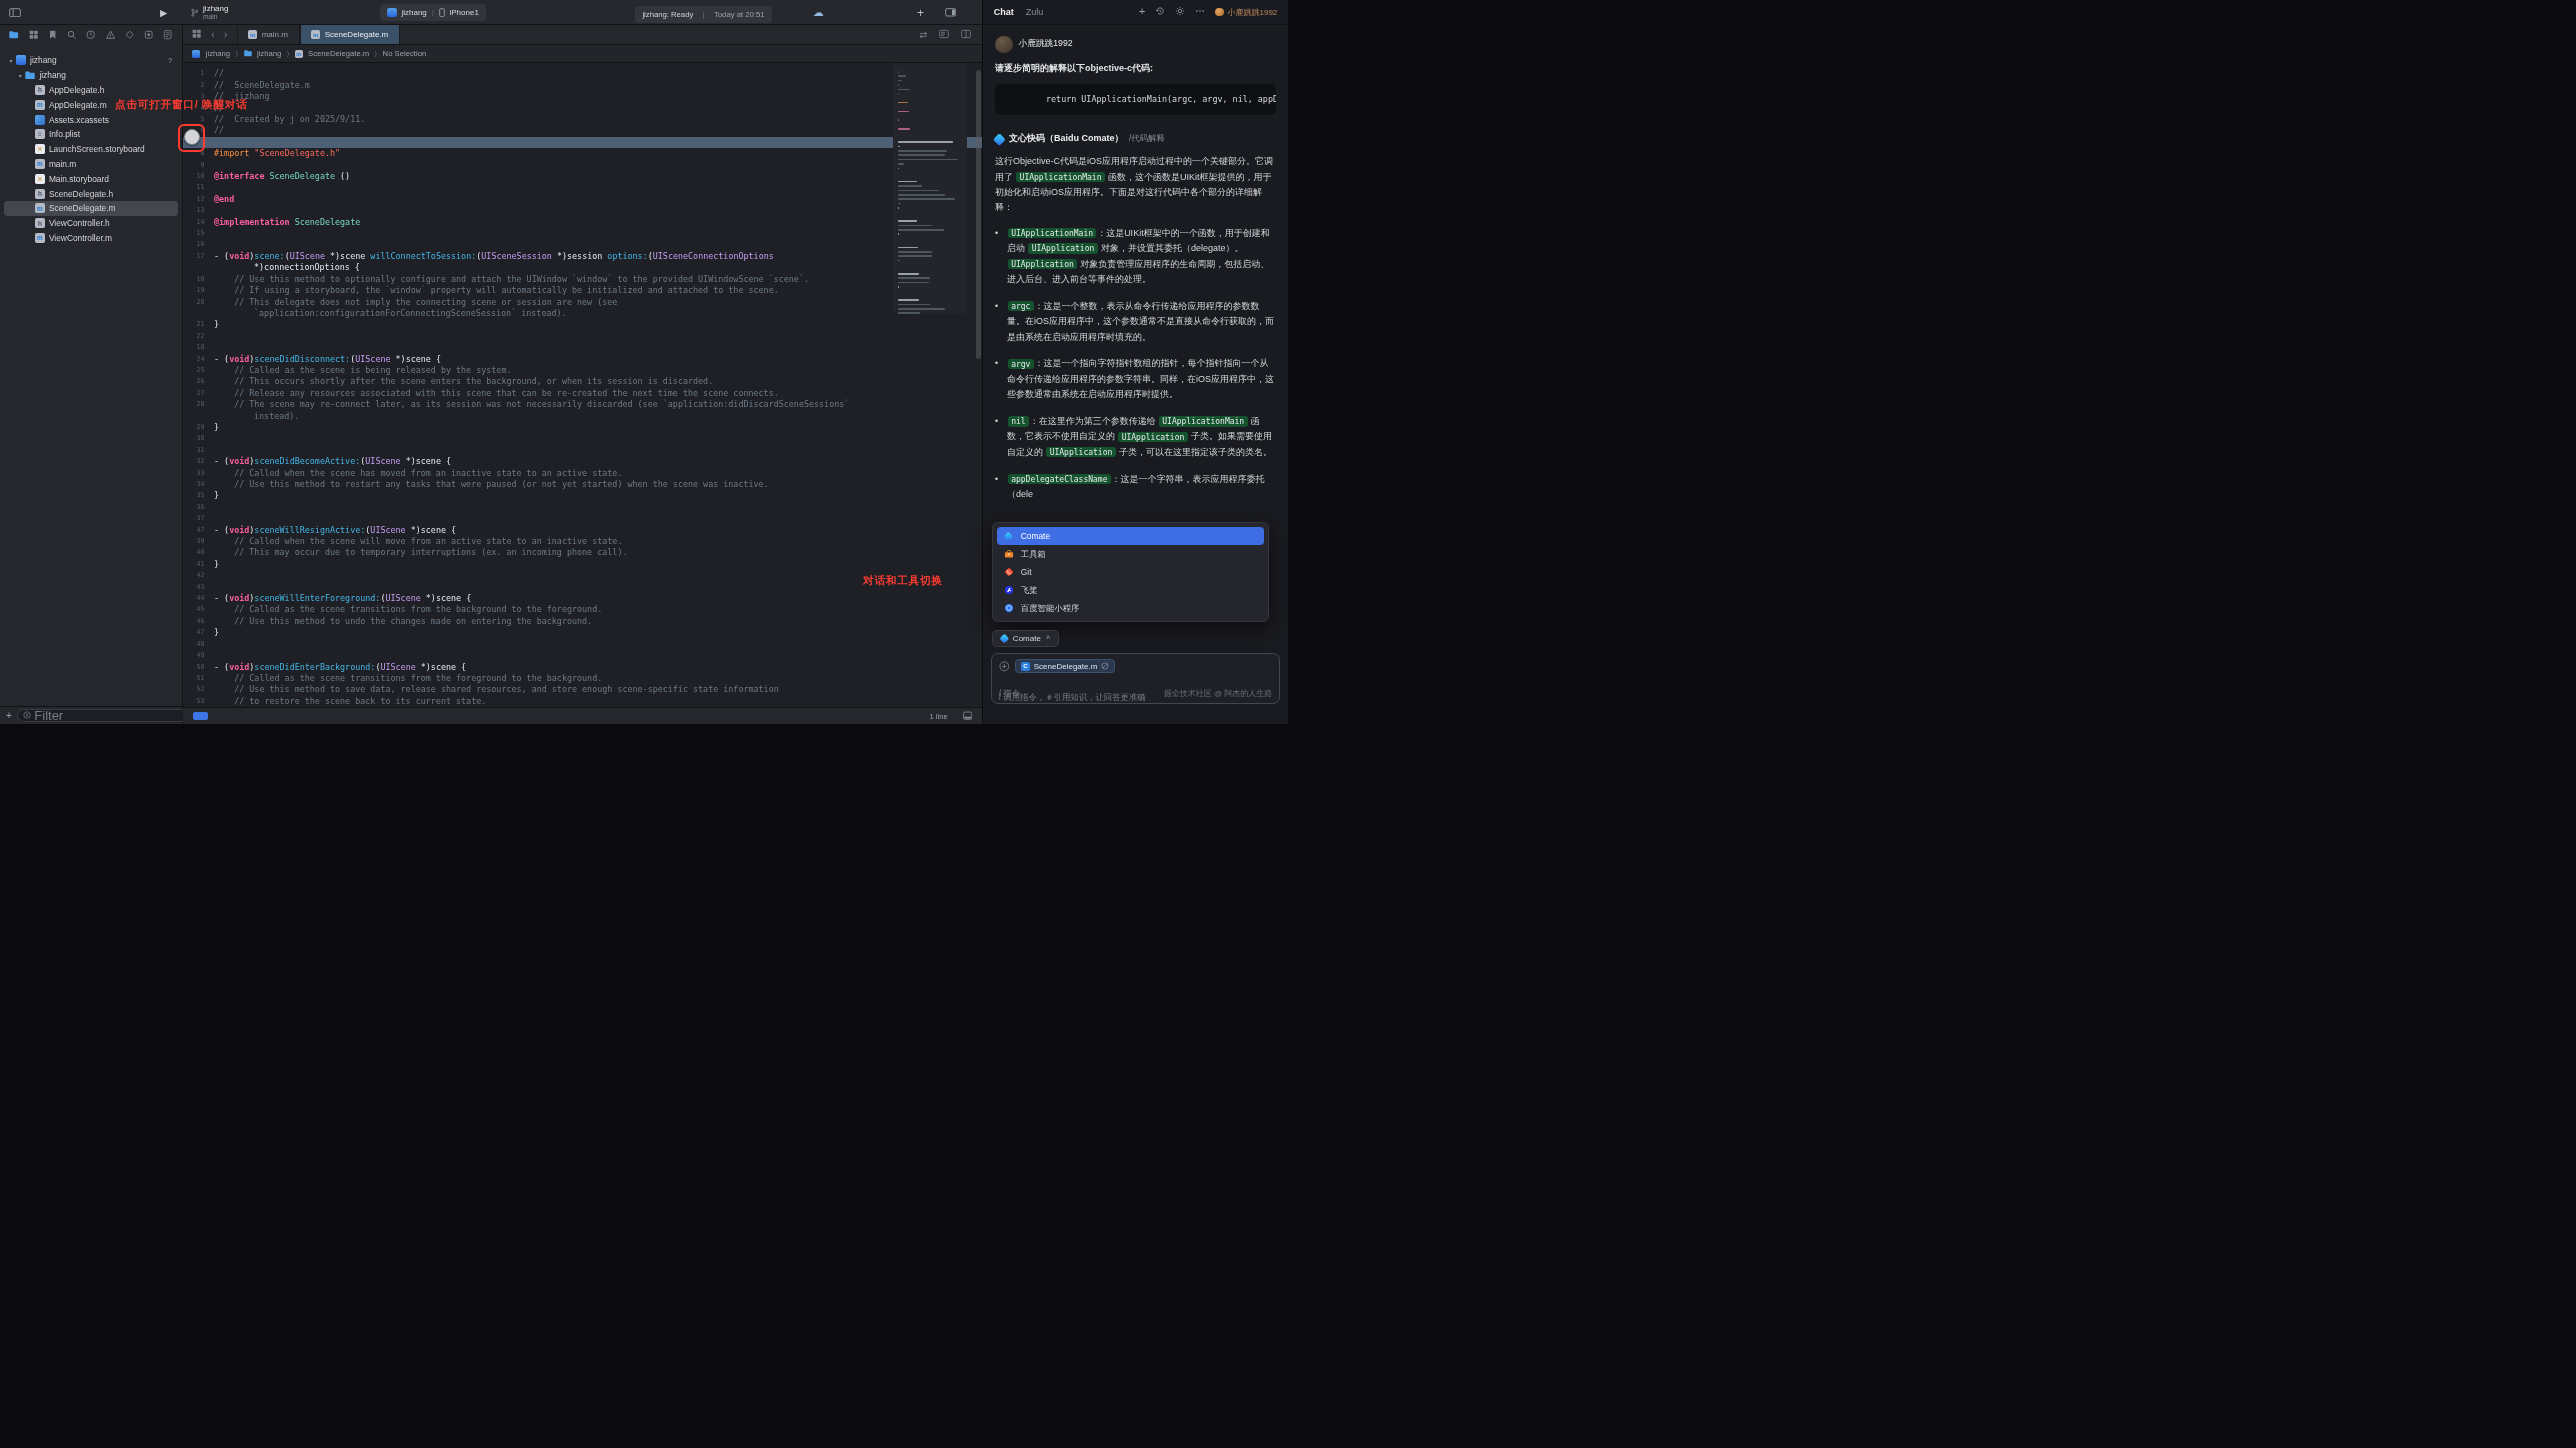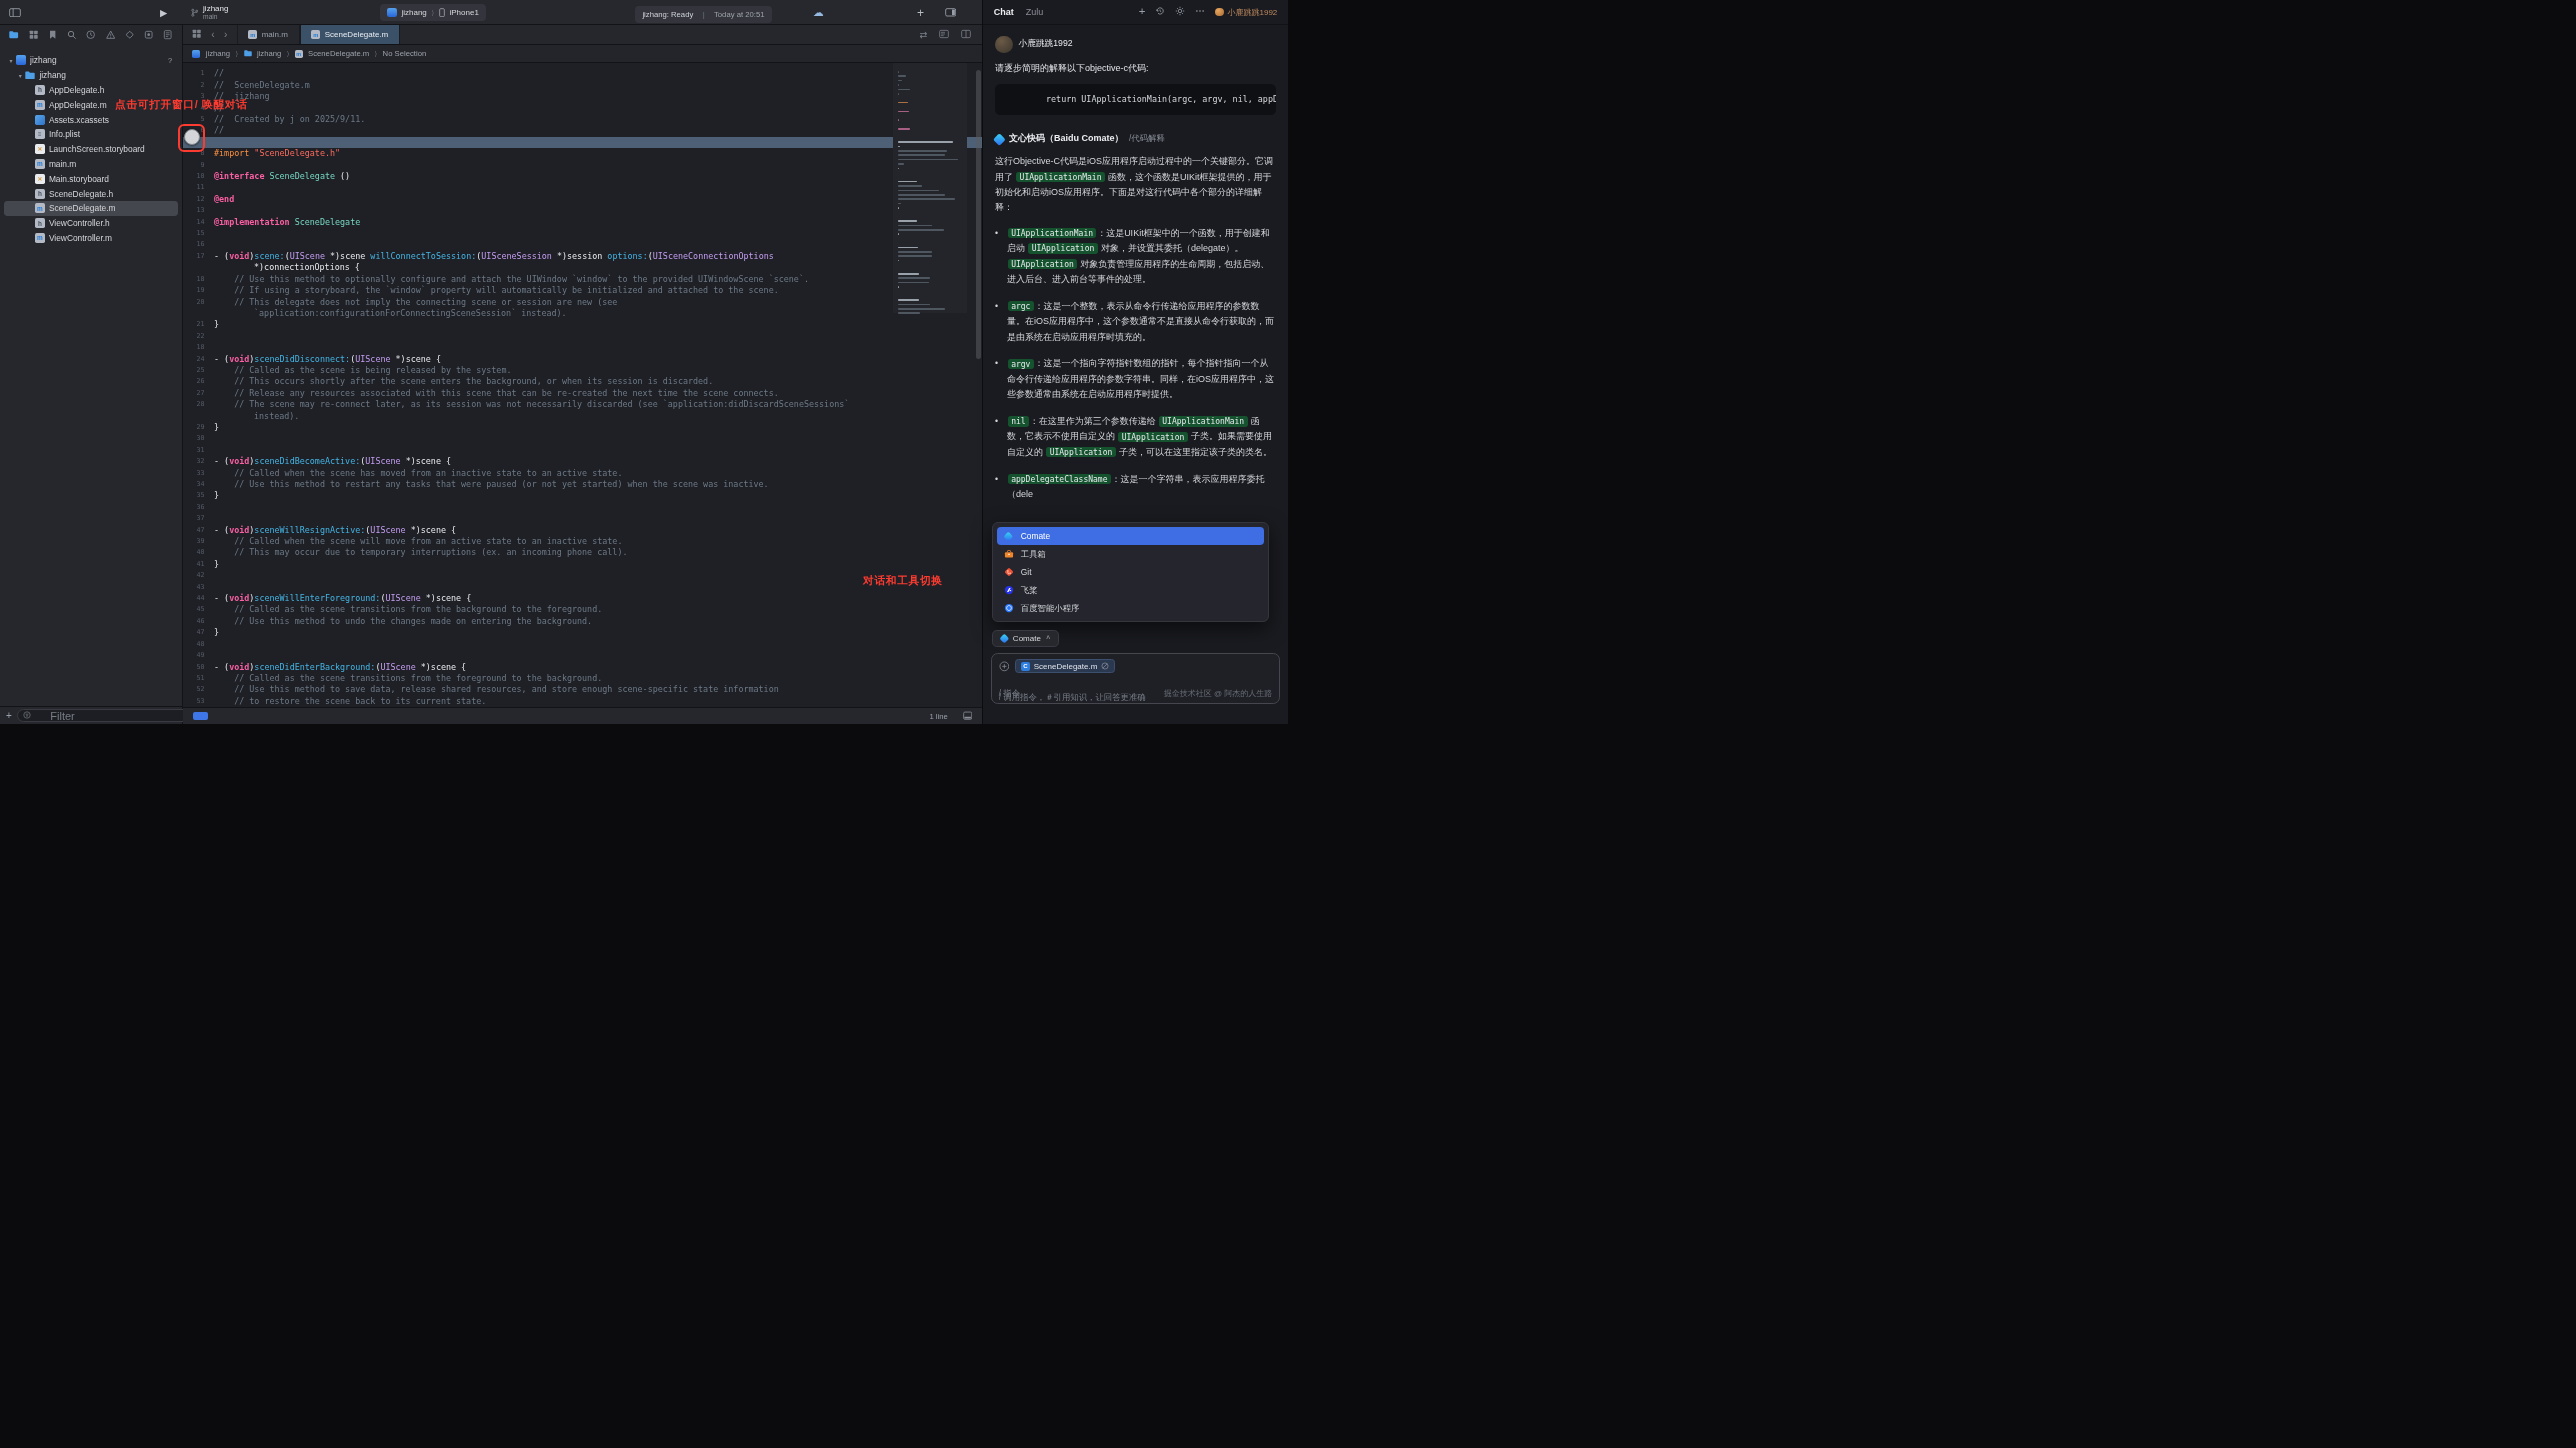--- a/index.html
+++ b/index.html
@@ -41,21 +41,21 @@
   .f-plist{background:#b3bac6;color:#555c66;font-size:6px;}
   .f-assets{background:linear-gradient(135deg,#58a7ec,#3072c8);}
   .f-app{background:linear-gradient(180deg,#55a2ef,#2a66d8);}
   .f-folder{background:transparent;color:#4da0e8;}
   .f-folder svg{width:10px;height:8.7px;}
   .fbadge{margin-left:auto;padding-right:6px;color:#9aa0a9;font-size:7.4px;font-weight:normal;}
   .flabel{white-space:nowrap;overflow:hidden;}
   .nav-bottom{position:absolute;left:0;right:0;bottom:0;height:18px;border-top:0.7px solid #121316;display:flex;align-items:center;padding:0 6px;gap:5.4px;}
   .addbtn{color:#9aa0a8;font-size:10px;}
   .filter-field{flex:1;height:12.8px;background:#1d1e23;border:0.7px solid #3a3b42;border-radius:6.7px;display:flex;align-items:center;padding:0 4.7px;gap:3.4px;}
-  .filter-field input{flex:1;background:transparent;border:none;outline:none;color:#c9ccd2;font-size:11px;font-family:"Liberation Sans",sans-serif;margin-left:16px;}
+  .filter-field input{flex:1;background:transparent;border:none;outline:none;color:#c9ccd2;font-size:13px;font-family:"Liberation Sans",sans-serif;}
   .filter-field input::placeholder{color:#787d86;}
   .nb-icon{color:#80858e;display:flex;}
   .nb-icon svg{width:8.7px;height:8.7px;}
 
   
   .editor{position:absolute;left:183px;top:25px;width:799px;bottom:0;background:#1f2026;}
   .tabbar{position:absolute;left:0;top:0;right:0;height:20px;background:#26272d;border-bottom:0.7px solid #121316;display:flex;align-items:center;}
   .tb-icons{display:flex;align-items:center;gap:9.4px;padding:0 9.4px;color:#7c818a;}
   .tb-icons svg{width:9.4px;height:9.4px;}
   .chev{font-size:10px;color:#7c818a;line-height:1;}
@@ -110,21 +110,21 @@
   .chat-hicons{margin-left:auto;display:flex;align-items:center;gap:10px;color:#9aa0a8;}
   .chat-hicons svg{width:10px;height:10px;}
   .hplus{font-size:11.4px;line-height:1;}
   .chat-user-label{color:#c08b5e;font-size:8px;display:flex;gap:3.4px;align-items:center;}
   .deer-dot{width:8.7px;height:8.7px;border-radius:50%;background:radial-gradient(circle at 35% 30%,#e8a75f,#a96c34);}
 
   .chat-body{position:absolute;left:0;right:0;top:25px;bottom:89px;padding:10.7px 12px 0;overflow:hidden;}
   .msg-head{display:flex;align-items:center;gap:6px;}
   .avatar{width:17.5px;height:17.5px;border-radius:50%;background:radial-gradient(circle at 35% 30%,#6b5a47,#3a342c);flex:none;}
   .msg-author{font-size:8.7px;color:#e6e8ec;}
-  .msg-text{margin-top:8.7px;font-size:9px;color:#e2e4e9;}
+  .msg-text{margin-top:8.7px;font-size:9px;color:#e2e4e9;font-weight:bold;}
   .code-block{margin-top:8.7px;background:#0f1014;border-radius:5.4px;padding:10.7px;font-family:"DejaVu Sans Mono",monospace;font-size:8.4px;color:#d6d8dd;white-space:pre;overflow:hidden;}
   .assist-head{margin-top:17.5px;display:flex;align-items:center;gap:5.4px;}
   .clogo{width:8px;height:8px;border-radius:2px;background:linear-gradient(135deg,#3ad6f2,#2b6cf0);transform:rotate(45deg);display:inline-block;flex:none;}
   .clogo.lg{width:8.7px;height:8.7px;}
   .clogo.sm{width:6.7px;height:6.7px;}
   .assist-name{font-size:9px;color:#eceef2;font-weight:bold;}
   .assist-mode{font-size:8.4px;color:#8a8f98;}
   .assist-text{margin-top:8.7px;font-size:9px;line-height:15.4px;color:#d4d7dc;}
   .ichip{background:#14532d;border-radius:2.7px;padding:0.7px 3.4px;font-family:"DejaVu Sans Mono",monospace;font-size:8px;color:#e9ebf0;margin:0 0.7px;}
   .bullets{margin-top:10px;}

